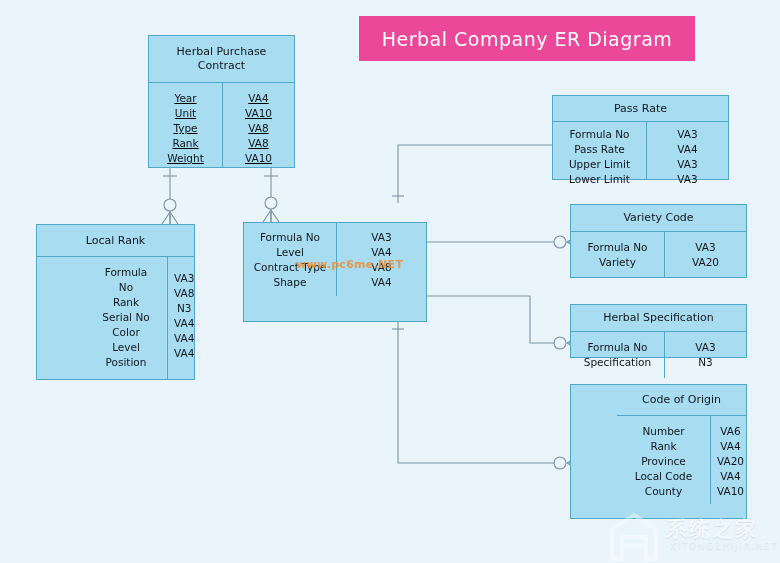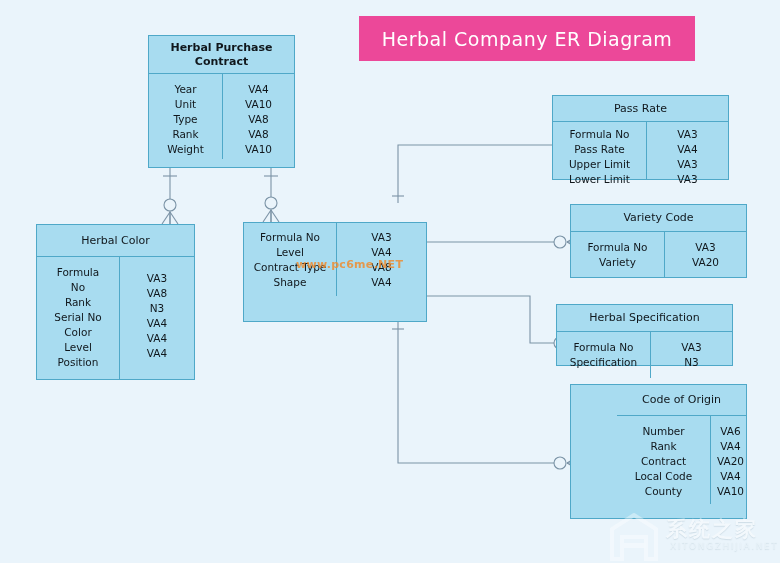--- a/index.html
+++ b/index.html
@@ -175,39 +175,39 @@
       </g>
 
     </g>
   </svg>
 
   <div id="title-banner">
     <span class="ttxt">Herbal Company ER Diagram</span>
   </div>
 
   <div class="entity" style="left:148px;top:35px;width:147px;height:133px;">
-    <div class="ehead" style="height:38px;font-weight:bold;">Herbal Purchase
+    <div class="ehead" style="height:47px;">Herbal Purchase
 Contract</div>
-    <div class="ebody" style="height:85px;">
+    <div class="ebody" style="height:85px;text-decoration:underline;">
       <div class="col-names" style="width:74px;">Year
 Unit
 Type
 Rank
 Weight</div>
       <div class="col-types">VA4
 VA10
 VA8
 VA8
 VA10</div>
     </div>
   </div>
 
   <div class="entity" style="left:36px;top:224px;width:159px;height:156px;">
-    <div class="ehead" style="height:32px;">Herbal Color</div>
-    <div class="ebody" style="height:123px;">
+    <div class="ehead" style="height:32px;">Local Rank</div>
+    <div class="ebody" style="height:123px;padding-left:48px;">
       <div class="col-names" style="width:83px;">Formula
 No
 Rank
 Serial No
 Color
 Level
 Position</div>
       <div class="col-types" style="padding-top:14px;">VA3
 VA8
 N3
@@ -247,36 +247,36 @@
   <div class="entity" style="left:570px;top:204px;width:177px;height:74px;">
     <div class="ehead" style="height:27px;">Variety Code</div>
     <div class="ebody" style="height:46px;">
       <div class="col-names" style="width:94px;padding-top:8px;">Formula No
 Variety</div>
       <div class="col-types" style="padding-top:8px;">VA3
 VA20</div>
     </div>
   </div>
 
-  <div class="entity" style="left:556px;top:304px;width:177px;height:62px;">
+  <div class="entity" style="left:570px;top:304px;width:177px;height:54px;">
     <div class="ehead" style="height:27px;">Herbal Specification</div>
     <div class="ebody" style="height:46px;">
       <div class="col-names" style="width:94px;padding-top:8px;">Formula No
 Specification</div>
       <div class="col-types" style="padding-top:8px;">VA3
 N3</div>
     </div>
   </div>
 
   <div class="entity" style="left:570px;top:384px;width:177px;height:135px;padding-left:46px;">
     <div class="ehead" style="height:31px;">Code of Origin</div>
     <div class="ebody" style="height:88px;">
       <div class="col-names" style="width:94px;padding-top:8px;">Number
 Rank
-Contract
+Province
 Local Code
 County</div>
       <div class="col-types" style="padding-top:8px;">VA6
 VA4
 VA20
 VA4
 VA10</div>
     </div>
   </div>
 

